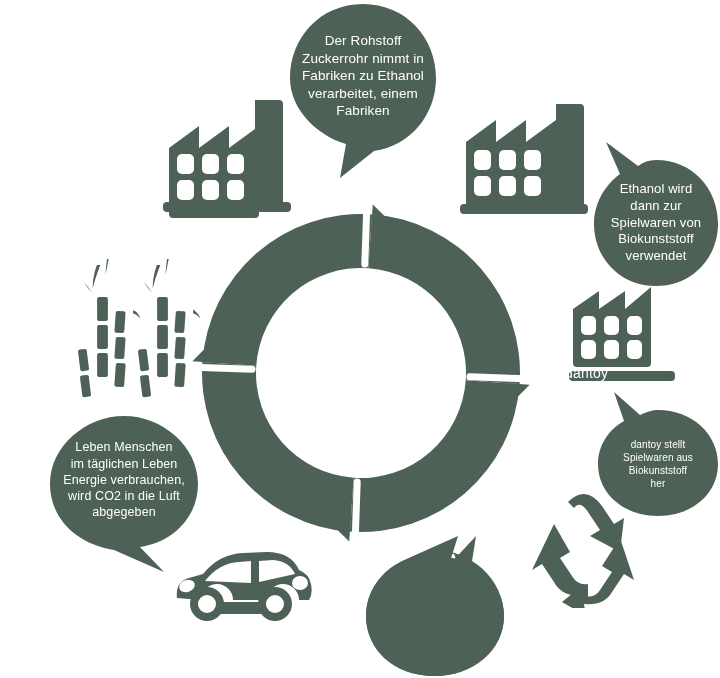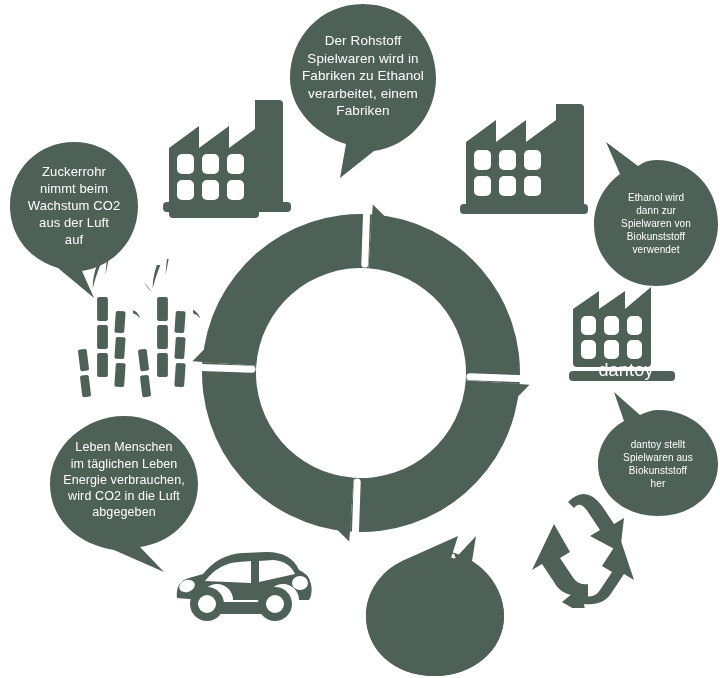--- a/index.html
+++ b/index.html
@@ -40,21 +40,21 @@
   .bubble-text span { display: block; white-space: nowrap; }
 
   
   #bubble-top        { left: 288px; top: 2px;   width: 150px; height: 178px; }
   #bubble-top .bubble-text        { width: 150px; height: 148px; font-size: 13.5px; }
 
   #bubble-left-top   { left: 8px;   top: 140px; width: 132px; height: 160px; }
   #bubble-left-top .bubble-text   { width: 132px; height: 133px; font-size: 13px; }
 
   #bubble-right-top  { left: 592px; top: 140px; width: 128px; height: 160px; }
-  #bubble-right-top .bubble-text  { left: 0px; top: 22px; width: 128px; height: 122px; font-size: 10px; }
+  #bubble-right-top .bubble-text  { left: 0px; top: 22px; width: 128px; height: 122px; font-size: 13px; }
 
   #bubble-right-bot  { left: 596px; top: 390px; width: 124px; height: 128px; }
   #bubble-right-bot .bubble-text  { left: 0px; top: 22px; width: 124px; height: 104px; font-size: 10px; }
 
   #bubble-bottom     { left: 362px; top: 534px; width: 148px; height: 144px; }
   #bubble-bottom .bubble-text     { left: 0px; top: 18px; width: 148px; height: 124px; font-size: 13px; }
 
   #bubble-left-bot   { left: 48px;  top: 414px; width: 152px; height: 160px; }
   #bubble-left-bot .bubble-text   { width: 152px; height: 132px; font-size: 12.5px; }
 
@@ -65,23 +65,23 @@
   #factory-dantoy{ left: 565px; top: 283px; width: 122px; height: 104px; }
   #sugarcane     { left: 74px;  top: 252px; width: 126px; height: 158px; }
   #car           { left: 163px; top: 548px; width: 160px; height: 76px; }
   #recycle       { left: 524px; top: 484px; width: 124px; height: 124px; }
 
   .dantoy-label {
     position: absolute;
     left: 0;
     bottom: 6px;
     width: 122px;
-    text-align: center;
+    text-align: left;
     color: #ffffff;
-    font-size: 18px;
+    font-size: 14px;
     letter-spacing: 0.2px;
     pointer-events: none;
   }
 </style>
 </head>
 <body>
 
 <div id="stage">
 
   <div class="node" id="ring">
@@ -252,40 +252,27 @@
     </svg>
   </div>
 
   <div class="bubble-wrap" id="bubble-top">
     <svg width="150" height="178" viewBox="0 0 150 178">
       <path d="M75 2 C118 2 148 36 148 76 C148 113 122 144 86 149
                L52 176 L58 142 C30 134 2 108 2 76 C2 36 32 2 75 2 Z" fill="#4e6156"></path>
     </svg>
     <div class="bubble-text">
       <span>Der Rohstoff</span>
-      <span>Spielwaren wird in</span>
+      <span>Zuckerrohr nimmt in</span>
       <span>Fabriken zu Ethanol</span>
       <span>verarbeitet, einem</span>
       <span>Fabriken</span>
     </div>
   </div>
 
-  <div class="bubble-wrap" id="bubble-left-top">
-    <svg width="132" height="160" viewBox="0 0 132 160">
-      <path d="M66 2 C102 2 130 30 130 66 C130 100 106 126 74 131
-               L86 158 L50 128 C22 120 2 96 2 66 C2 30 30 2 66 2 Z" fill="#4e6156"></path>
-    </svg>
-    <div class="bubble-text">
-      <span>Zuckerrohr</span>
-      <span>nimmt beim</span>
-      <span>Wachstum CO2</span>
-      <span>aus der Luft</span>
-      <span>auf</span>
-    </div>
-  </div>
 
   <div class="bubble-wrap" id="bubble-right-top">
     <svg width="128" height="160" viewBox="0 0 128 160">
       <path d="M64 20 C100 20 126 48 126 84 C126 118 100 146 64 146
                C28 146 2 118 2 84 C2 64 12 46 28 34
                L14 2 L46 26 C51 22 57 20 64 20 Z" fill="#4e6156"></path>
     </svg>
     <div class="bubble-text">
       <span>Ethanol wird</span>
       <span>dann zur</span>

